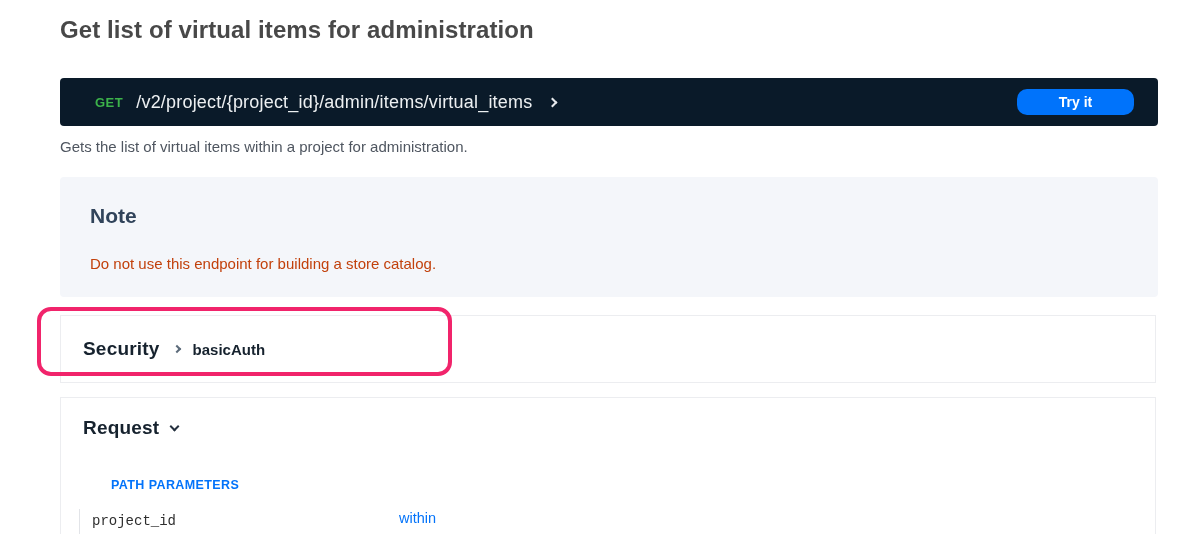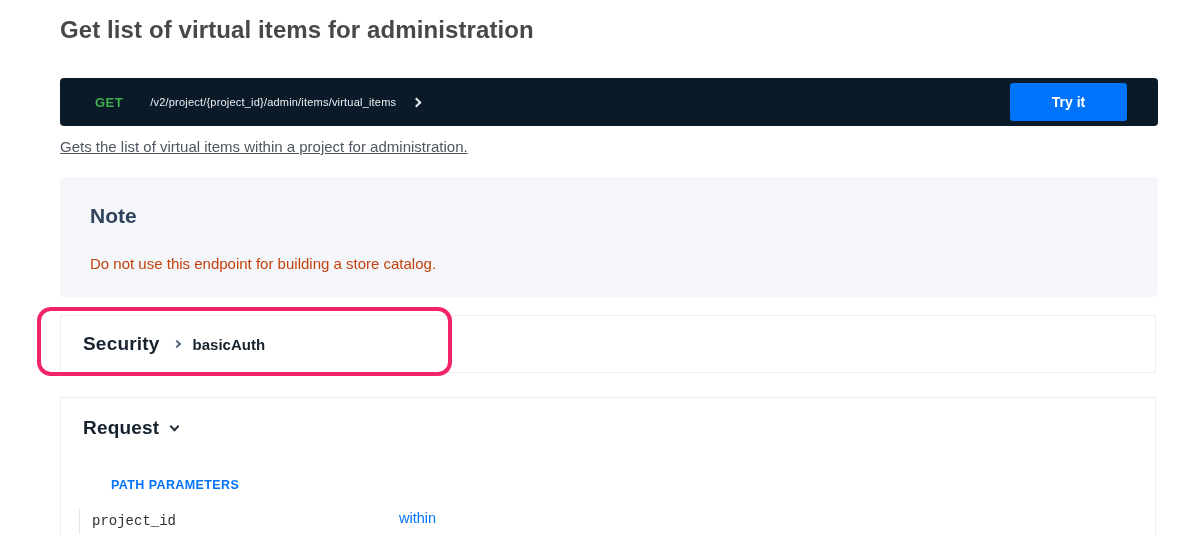--- a/index.html
+++ b/index.html
@@ -34,56 +34,55 @@
     gap: 7px;
   }
   .http-method {
     margin-left: 35px;
     font-size: 13px;
     font-weight: 700;
     color: #3cb24a;
     letter-spacing: 0.5px;
   }
   .endpoint-path {
-    margin-left: 20px;
-    font-size: 11px;
+    margin-left: 6px;
+    font-size: 18px;
     color: #edf0f2;
     letter-spacing: 0.2px;
   }
   .chev {
     display: inline-block;
     width: 7px; height: 7px;
     border-right: 2px solid #e6e9ec;
     border-bottom: 2px solid #e6e9ec;
   }
   .chev-right { transform: rotate(-45deg); margin-left: 10px; }
   .spacer { flex: 1; }
   .try-it-btn {
-    margin-right: 31px;
-    width: 117px; height: 38px;
+    margin-right: 24px;
+    width: 117px; height: 26px;
     background: #0073fb;
     border: none;
-    border-radius: 3px;
+    border-radius: 10px;
     color: #ffffff;
     font-family: "Liberation Sans", sans-serif;
     font-size: 14px;
     font-weight: 700;
     cursor: pointer;
     display: flex;
     align-items: center;
     justify-content: center;
   }
 
   
   .endpoint-description {
     position: absolute;
     left: 60px; top: 138px;
     font-size: 15px;
     color: #4f5660;
-    text-decoration: underline;
   }
 
   
   .note-box {
     position: absolute;
     left: 60px; top: 177px;
     width: 1098px; height: 120px;
     background: #f4f6fa;
     border-radius: 4px;
     padding: 27px 30px;
@@ -96,21 +95,21 @@
   .note-body {
     margin-top: 27px;
     font-size: 15px;
     color: #c2410c;
   }
 
   
   .security-box {
     position: absolute;
     left: 60px; top: 315px;
-    width: 1096px; height: 58px;
+    width: 1096px; height: 68px;
     background: #ffffff;
     border: 1px solid #ecedf0;
     display: flex;
     align-items: center;
     padding-left: 22px;
     cursor: pointer;
   }
   .security-label {
     font-size: 19px;
     font-weight: 700;

